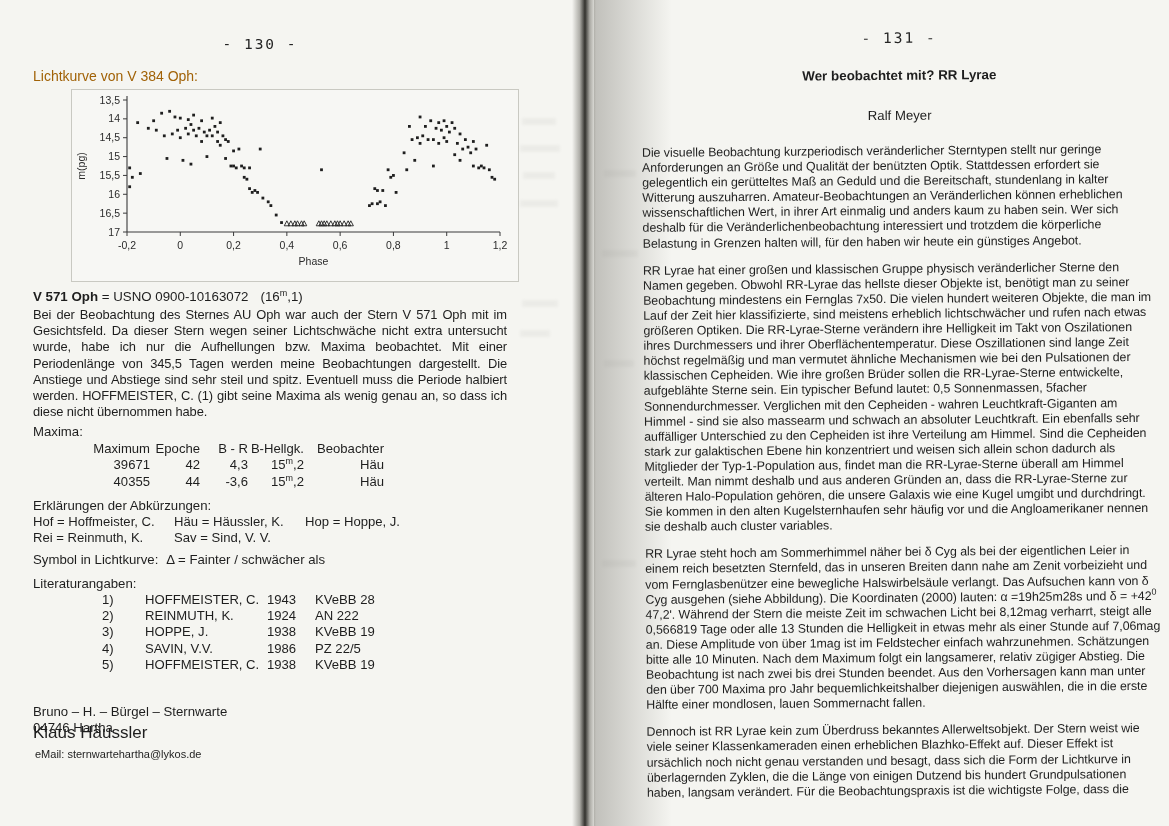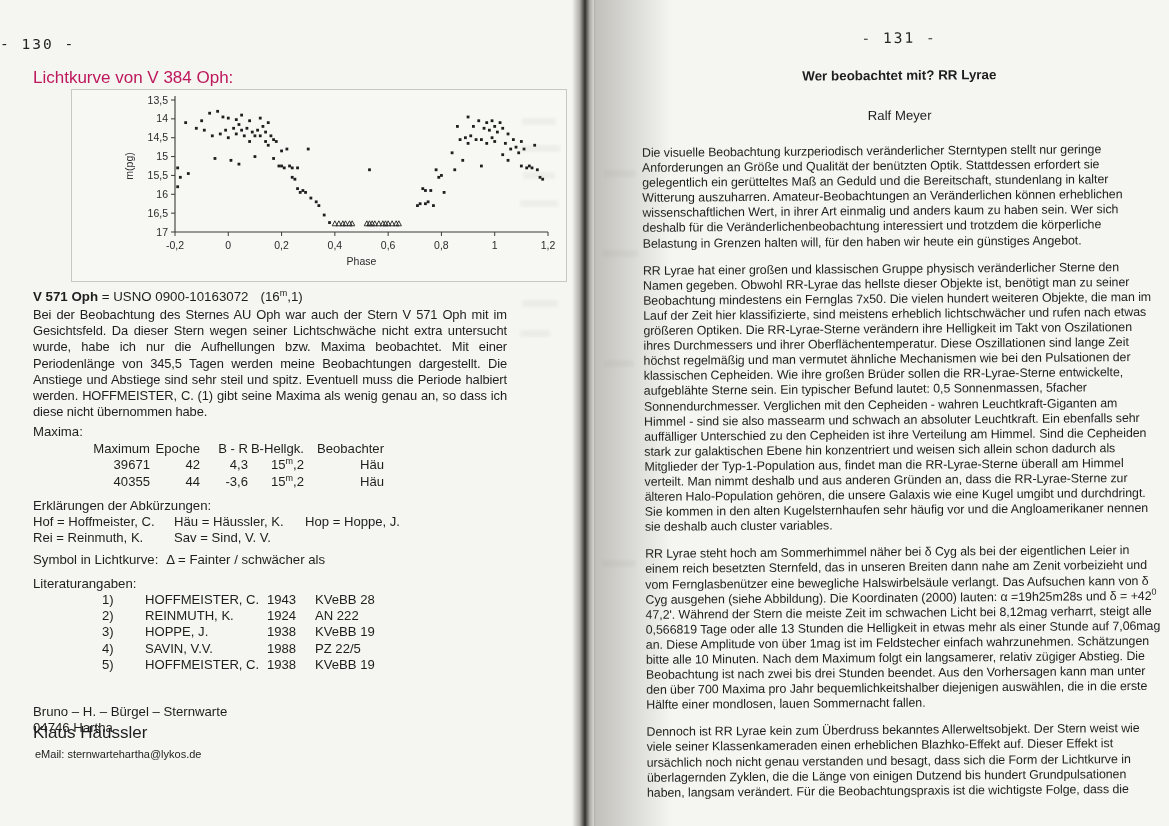--- a/index.html
+++ b/index.html
@@ -9,27 +9,27 @@
     font-family:"Liberation Sans",sans-serif;color:#1e1e1e;
   }
   .abs{position:absolute;}
   .page{position:absolute;top:0;height:826px;}
   .page-left{left:0;width:576px;}
   .page-right{left:594px;width:575px;transform:rotate(-0.45deg);transform-origin:50% 50%;}
   .pagenum{
     font-family:"DejaVu Sans Mono","Liberation Mono",monospace;
     font-size:14.5px;letter-spacing:2px;color:#242424;
   }
-  .caption{font-size:17px;color:#be185d;}
+  .caption{font-size:14px;color:#a16207;}
   .b{font-weight:bold;}
   sup{font-size:9px;line-height:0;}
   
-  .lp-pagenum{left:0;top:36px;width:520px;text-align:left;}
+  .lp-pagenum{left:0;top:36px;width:520px;text-align:center;}
   .lp-caption{left:33px;top:68px;}
-  .chart-box{left:71px;top:89px;width:446px;height:191px;border:1px solid #c9c9c2;background:rgba(255,255,255,0.25);padding-left:48px;}
+  .chart-box{left:71px;top:89px;width:446px;height:191px;border:1px solid #c9c9c2;background:rgba(255,255,255,0.25);}
   .lp-usno{left:33px;top:289px;font-size:13.3px;}
   .lp-usno .magpad{margin-left:12px;}
   .lp-para{left:33px;top:307px;width:474px;font-size:12.9px;line-height:16.2px;text-align:justify;letter-spacing:-0.1px;}
   .lp-maxlabel{left:33px;top:424px;font-size:13.2px;}
   .mx-grid{
     left:58px;top:441px;display:grid;
     grid-template-columns:92px 50px 48px 56px 80px;
     font-size:13.1px;line-height:16.3px;text-align:right;
   }
   .lp-abblabel{left:33px;top:498px;font-size:13.2px;}
@@ -322,21 +322,21 @@
       <span>1924</span>
       <span>AN 222</span>
 
       <span class="lit-num">3)</span>
       <span>HOPPE, J.</span>
       <span>1938</span>
       <span>KVeBB 19</span>
 
       <span class="lit-num">4)</span>
       <span>SAVIN, V.V.</span>
-      <span>1988</span>
+      <span>1986</span>
       <span>PZ 22/5</span>
 
       <span class="lit-num">5)</span>
       <span>HOFFMEISTER, C.</span>
       <span>1938</span>
       <span>KVeBB 19</span>
     </div>
 
     <div class="abs lp-sign1">Klaus Häussler</div>
     <div class="abs lp-sign2">Bruno – H. – Bürgel – Sternwarte</div>

